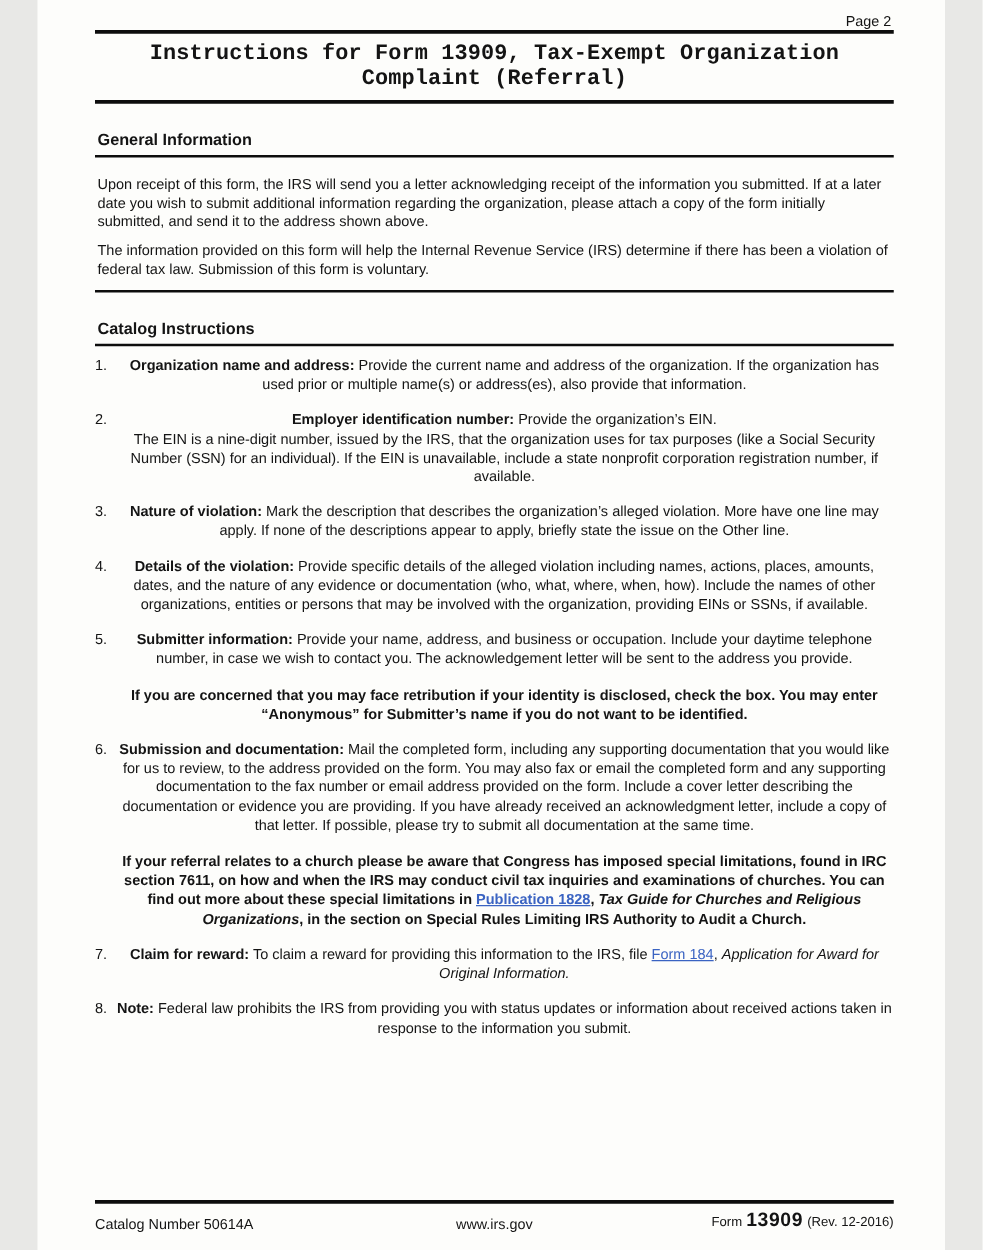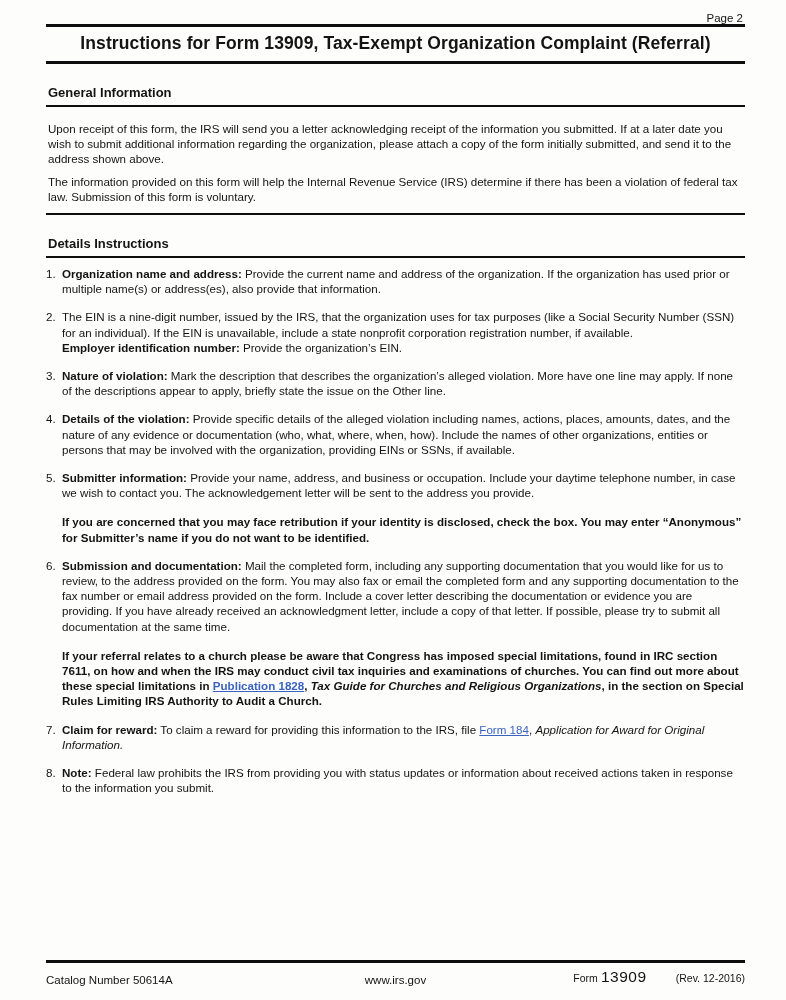--- a/index.html
+++ b/index.html
@@ -3,21 +3,21 @@
 <meta charset="utf-8">
 <style>
   html,body{margin:0;padding:0;}
   body{
     background:#e8e8e6;
     font-family:"Liberation Sans","DejaVu Sans",sans-serif;
     -webkit-font-smoothing:antialiased;
   }
   .page{
     position:relative;
-    width:786px;height:1000px;
+    width:726px;height:1000px;
     margin:0 auto;
     background:#fdfdfb;
     color:#141414;
     box-sizing:border-box;
     padding:12px 41px 0 46px;
     overflow:hidden;
   }
   .page-label{
     text-align:right;
     font-size:11.5px;
@@ -29,20 +29,21 @@
     margin:0;
   }
   .rule.thin{border-top-width:2.4px;}
   .title{
     font-size:17.5px;
     font-weight:bold;
     text-align:center;
     letter-spacing:.1px;
     padding:6px 0 7px 0;
     margin:0;
+    font-family:Liberation Mono, monospace;
   }
   .section-heading{
     font-size:13px;
     font-weight:bold;
     margin:0;
     padding:21px 0 5px 2px;
   }
   .body-text{
     font-size:11.6px;
     line-height:15.2px;
@@ -55,21 +56,21 @@
   .item{
     display:flex;
     margin:0 0 13px 0;
   }
   .item .num{
     width:16px;
     flex:0 0 16px;
     text-align:left;
   }
   .item .body{flex:1;}
-  .item p{margin:0;}
+  .item p{margin:0;text-align:center;}
   .item p.follow{margin-top:14px;font-weight:bold;}
   b{font-weight:bold;}
   .link{
     color:#3a63c2;
     text-decoration:underline;
     cursor:pointer;
   }
   .footer{
     position:absolute;
     left:46px;right:41px;bottom:14px;
@@ -77,22 +78,22 @@
   .footer .rule{margin-bottom:5px;}
   .footer-row{
     display:flex;
     align-items:flex-end;
     font-size:11.5px;
   }
   .footer-left{flex:1;text-align:left;}
   .footer-center{flex:1;text-align:center;}
   .footer-right{flex:1;text-align:right;white-space:nowrap;}
   .form-word{font-size:10.5px;}
-  .form-number{font-size:15.5px;font-weight:normal;letter-spacing:.5px;}
-  .form-rev{font-size:10.5px;margin-left:26px;}
+  .form-number{font-size:15.5px;font-weight:bold;letter-spacing:.5px;}
+  .form-rev{font-size:10.5px;}
 </style>
 </head>
 <body>
 
 <div class="page">
 
   <div class="page-label">Page 2</div>
 
   <hr class="rule">
   <h1 class="title">Instructions for Form 13909, Tax-Exempt Organization Complaint (Referral)</h1>
@@ -101,37 +102,37 @@
   <h2 class="section-heading">General Information</h2>
   <hr class="rule thin">
 
   <div class="body-text">
     <p class="para gap">Upon receipt of this form, the IRS will send you a letter acknowledging receipt of the information you submitted. If at a later date you wish to submit additional information regarding the organization, please attach a copy of the form initially submitted, and send it to the address shown above.</p>
     <p class="para">The information provided on this form will help the Internal Revenue Service (IRS) determine if there has been a violation of federal tax law. Submission of this form is voluntary.</p>
   </div>
 
   <div style="height:9px"></div>
   <hr class="rule thin">
-  <h2 class="section-heading">Details Instructions</h2>
+  <h2 class="section-heading">Catalog Instructions</h2>
   <hr class="rule thin">
 
   <div class="items body-text">
 
     <div class="item">
       <span class="num">1.</span>
       <div class="body">
         <p><b>Organization name and address:</b><span> Provide the current name and address of the organization. If the organization has used prior or multiple name(s) or address(es), also provide that information.</span></p>
       </div>
     </div>
 
     <div class="item">
       <span class="num">2.</span>
       <div class="body">
+        <p><b>Employer identification number:</b><span> Provide the organization’s EIN.</span></p>
         <p>The EIN is a nine-digit number, issued by the IRS, that the organization uses for tax purposes (like a Social Security Number (SSN) for an individual). If the EIN is unavailable, include a state nonprofit corporation registration number, if available.</p>
-        <p><b>Employer identification number:</b><span> Provide the organization’s EIN.</span></p>
       </div>
     </div>
 
     <div class="item">
       <span class="num">3.</span>
       <div class="body">
         <p><b>Nature of violation:</b><span> Mark the description that describes the organization’s alleged violation. More have one line may apply. If none of the descriptions appear to apply, briefly state the issue on the Other line.</span></p>
       </div>
     </div>
 

